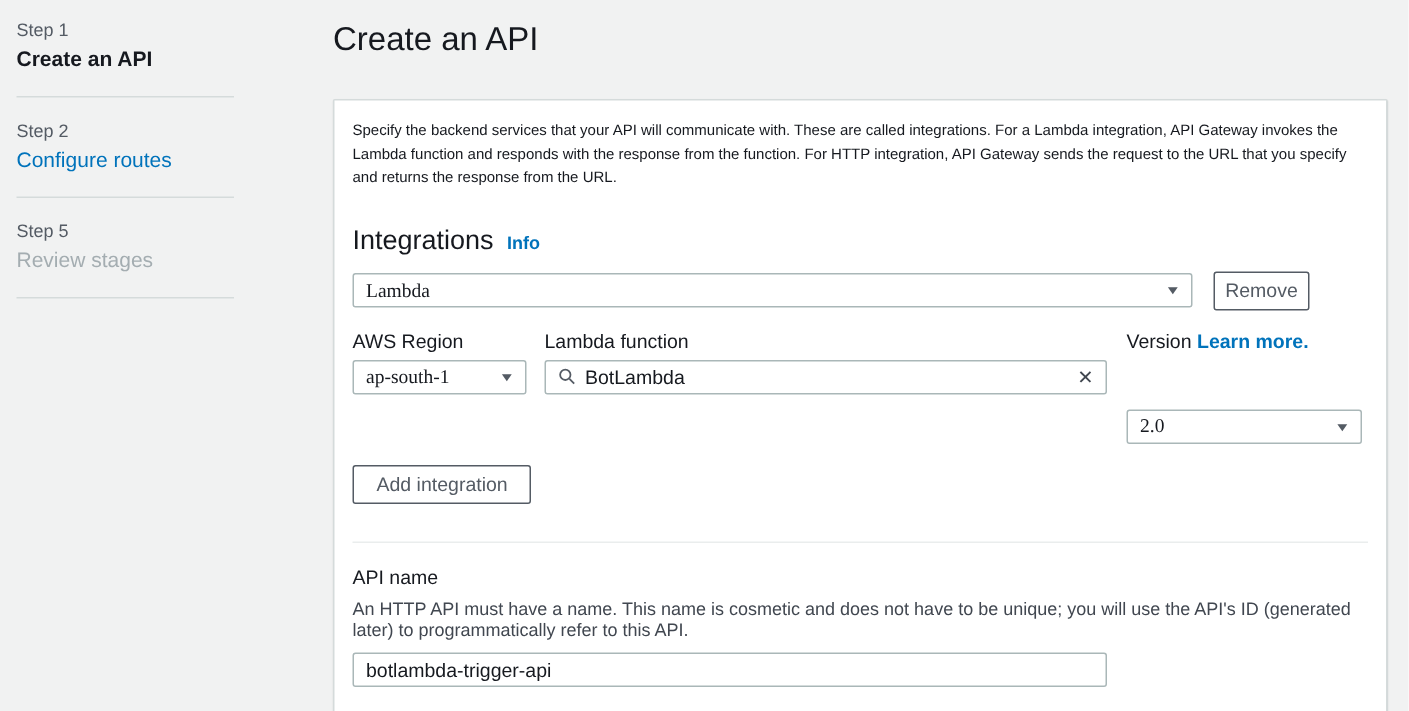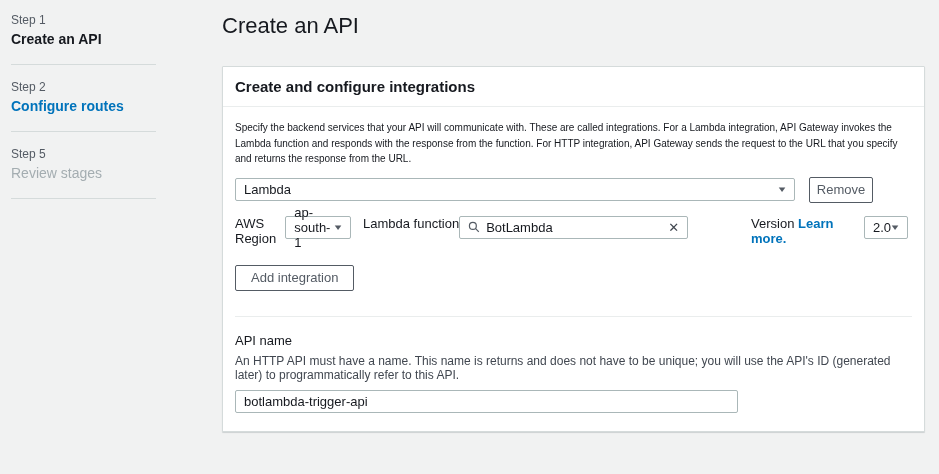--- a/index.html
+++ b/index.html
@@ -13,21 +13,21 @@
   }
 
   
   .stepnav {
     position:absolute; left:11px; top:12px; width:160px;
   }
   .step { margin-bottom:0; }
   .step .step-num { font-size:12px; color:#545b64; line-height:1.4; }
   .step .step-label { font-size:14px; line-height:1.45; }
   .step.current .step-label { font-weight:bold; color:#16191f; }
-  .step.link .step-label { color:#0073bb; font-weight:bold; cursor:pointer; }
+  .step.link .step-label { color:#0073bb; font-weight:normal; cursor:pointer; }
   .step.disabled .step-label { color:#a4adb1; }
   .step-divider { border:none; border-top:1px solid #d5dbdb; width:145px; margin:15px 0 14px 0; }
 
   
   .main {
     position:absolute; left:222px; top:0; width:703px;
   }
   .page-title {
     font-size:22px; font-weight:400; color:#16191f; margin-top:13px;
   }
@@ -52,20 +52,21 @@
 
   .section-heading { margin-top:23px; display:flex; align-items:baseline; }
   .section-heading .heading-text { font-size:18px; font-weight:400; color:#16191f; }
   .info-link { font-size:12px; font-weight:bold; color:#0073bb; margin-left:9px; cursor:pointer; }
 
   
   .selectbox {
     height:23px; border:1px solid #aab7b8; border-radius:2px; background:#fff;
     display:flex; align-items:center; padding:0 8px; font-size:13px; color:#16191f;
     cursor:pointer;
+    font-family:Liberation Serif, serif;
   }
   .selectbox .sel-value { flex:1 1 auto; }
   .caret { font-size:8px; color:#545b64; flex:0 0 auto; transform:scaleX(1.4); }
 
   .textbox {
     height:23px; border:1px solid #aab7b8; border-radius:2px; background:#fff;
     display:flex; align-items:center; padding:0 8px; font-size:13px;
   }
   .textbox input {
     border:none; outline:none; flex:1 1 auto; font:inherit; color:#16191f; background:transparent;
@@ -77,25 +78,25 @@
     height:26px; padding:0 15px; font-size:13px; font-weight:normal;
     border-radius:2px; cursor:pointer; background:#fff;
     border:1px solid #545b64; color:#545b64; white-space:nowrap;
   }
 
   .row-integration { margin-top:10px; display:flex; align-items:center; }
   .integration-select { width:560px; }
   .remove-btn { margin-left:14px; width:64px; }
 
   .row-fields { margin-top:13px; display:flex; }
-  .field { display:flex; flex-direction:row; }
+  .field { display:flex; flex-direction:column; }
   .field-label { font-size:13px; color:#16191f; margin-bottom:5px; }
   .field-region { width:116px; margin-right:12px; }
   .field-function { width:375px; margin-right:13px; }
-  .field-version { width:157px; }
+  .field-version { width:157px;gap:33px; }
   .learn-more { color:#0073bb; font-weight:bold; cursor:pointer; }
 
   .search-icon-svg { width:12px; height:12px; margin-right:6px; flex:0 0 auto; }
   .clear-x { font-size:13px; color:#414750; cursor:pointer; flex:0 0 auto; padding-left:6px; }
 
   .add-btn { margin-top:14px; }
 
   .body-divider { border:none; border-top:1px solid #eaeded; margin:25px 0 14px 0; }
 
   .apiname-label { font-size:13px; color:#16191f; }
@@ -120,25 +121,28 @@
     <div class="step-num">Step 5</div>
     <div class="step-label">Review stages</div>
   </div>
   <hr class="step-divider">
 </nav>
 
 <main class="main">
   <h1 class="page-title">Create an API</h1>
 
   <section class="card">
-    <div class="card-header">Create and configure integrations</div>
     <div class="card-body">
 
       <p class="card-desc">Specify the backend services that your API will communicate with. These are called integrations. For a Lambda integration, API Gateway invokes the Lambda function and responds with the response from the function. For HTTP integration, API Gateway sends the request to the URL that you specify and returns the response from the URL.</p>
 
+      <div class="section-heading">
+        <span class="heading-text">Integrations</span>
+        <a class="info-link">Info</a>
+      </div>
 
       <div class="row-integration">
         <div class="selectbox integration-select">
           <span class="sel-value">Lambda</span>
           <span class="caret">▼</span>
         </div>
         <button class="btn remove-btn">Remove</button>
       </div>
 
       <div class="row-fields">
@@ -173,21 +177,21 @@
           </div>
         </div>
       </div>
 
       <button class="btn add-btn">Add integration</button>
 
       <hr class="body-divider">
 
       <div>
         <label class="apiname-label">API name</label>
-        <p class="apiname-desc">An HTTP API must have a name. This name is returns and does not have to be unique; you will use the API's ID (generated later) to programmatically refer to this API.</p>
+        <p class="apiname-desc">An HTTP API must have a name. This name is cosmetic and does not have to be unique; you will use the API's ID (generated later) to programmatically refer to this API.</p>
         <div class="textbox apiname-input">
           <input type="text" value="botlambda-trigger-api" style="">
         </div>
       </div>
 
     </div>
   </section>
 
 </main>
 

